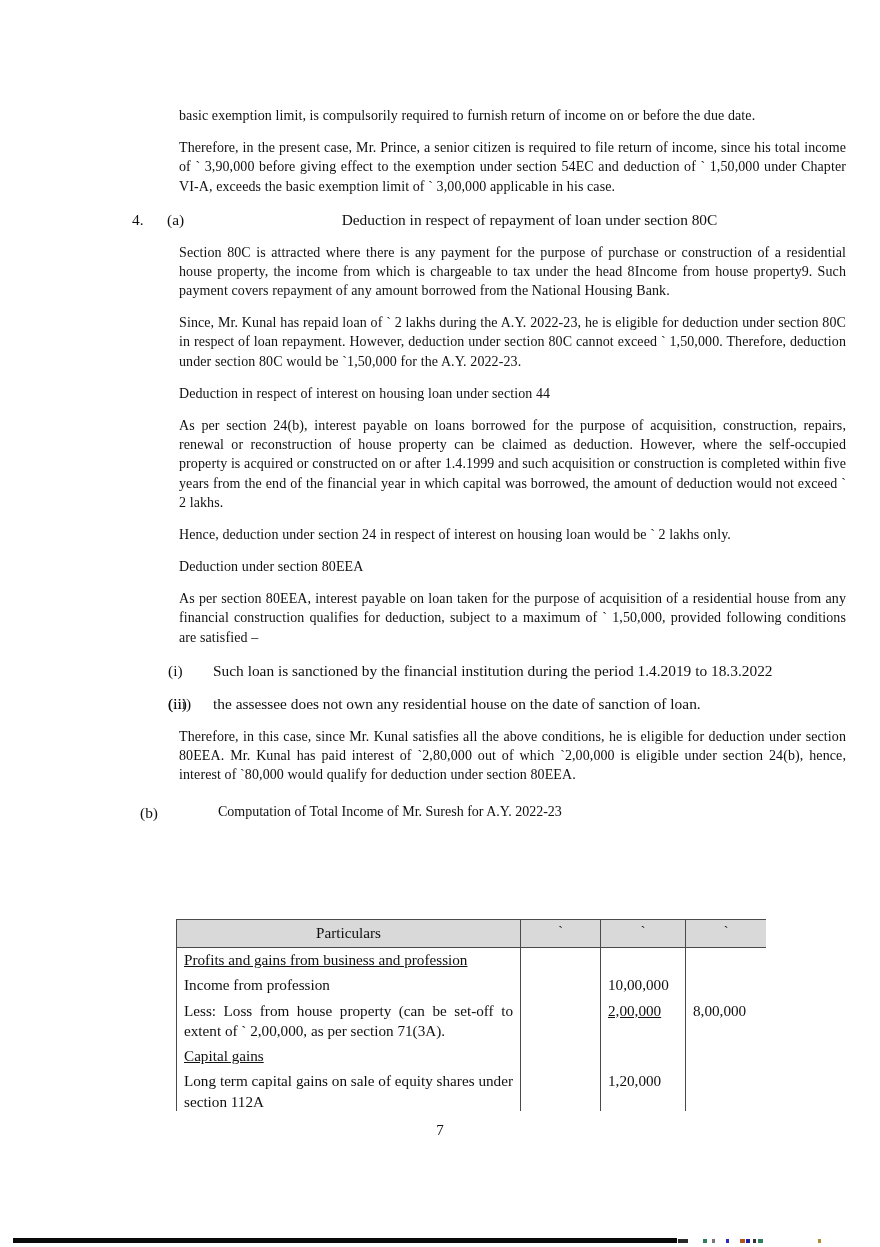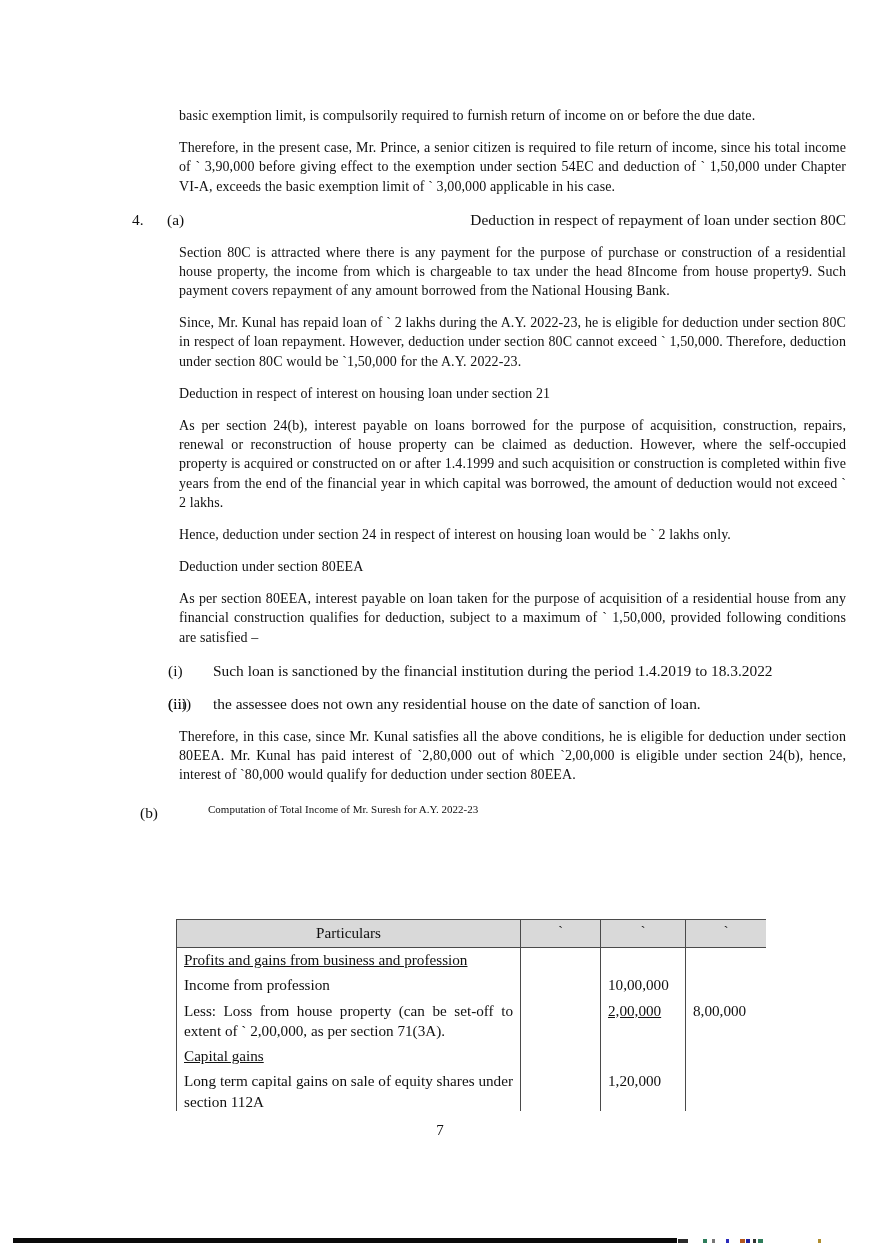--- a/index.html
+++ b/index.html
@@ -58,21 +58,21 @@
     position: absolute;
     left: -1px;
     top: 0;
     font-size: 15.4px;
     line-height: 1.37;
   }
   .qtext {
     margin-left: 45px;
     font-size: 15.4px;
     line-height: 1.37;
-    text-align: right;
+    text-align: center;
   }
 
   
   .rlist { margin: 0 0 13px 0; }
   .ritem {
     position: relative;
     padding-left: 45px;
     margin-bottom: 12px;
     font-size: 15.4px;
     line-height: 1.37;
@@ -94,22 +94,22 @@
     min-height: 20px;
   }
   .balpha {
     position: absolute;
     left: -28px;
     top: 0;
     font-size: 15.4px;
     line-height: 1.37;
   }
   .btext {
-    margin-left: 40px;
-    font-size: 11px;
+    margin-left: 50px;
+    font-size: 14px;
     line-height: 1.37;
   }
 
   .tbl-wrap {
     position: absolute;
     left: 176px;
     top: 919px;
     width: 590px;
     height: 192px;
     overflow: hidden;
@@ -218,21 +218,21 @@
     <div class="qrow">
       <span class="qnum">4.</span>
       <span class="qalpha">(a)</span>
       <div class="qtext">Deduction in respect of repayment of loan under section 80C</div>
     </div>
 
     <p class="para">Section 80C is attracted where there is any payment for the purpose of purchase or construction of a residential house property, the income from which is chargeable to tax under the head 8Income from house property9. Such payment covers repayment of any amount borrowed from the National Housing Bank.</p>
 
     <p class="para">Since, Mr. Kunal has repaid loan of ` 2 lakhs during the A.Y. 2022-23, he is eligible for deduction under section 80C in respect of loan repayment. However, deduction under section 80C cannot exceed ` 1,50,000. Therefore, deduction under section 80C would be `1,50,000 for the A.Y. 2022-23.</p>
 
-    <p class="para nojust">Deduction in respect of interest on housing loan under section 21</p>
+    <p class="para nojust">Deduction in respect of interest on housing loan under section 44</p>
 
     <p class="para">As per section 24(b), interest payable on loans borrowed for the purpose of acquisition, construction, repairs, renewal or reconstruction of house property can be claimed as deduction. However, where the self-occupied property is acquired or constructed on or after 1.4.1999 and such acquisition or construction is completed within five years from the end of the financial year in which capital was borrowed, the amount of deduction would not exceed ` 2 lakhs.</p>
 
     <p class="para">Hence, deduction under section 24 in respect of interest on housing loan would be ` 2 lakhs only.</p>
 
     <p class="para nojust">Deduction under section 80EEA</p>
 
     <p class="para">As per section 80EEA, interest payable on loan taken for the purpose of acquisition of a residential house from any financial construction qualifies for deduction, subject to a maximum of ` 1,50,000, provided following conditions are satisfied –</p>
 
     <div class="rlist">

